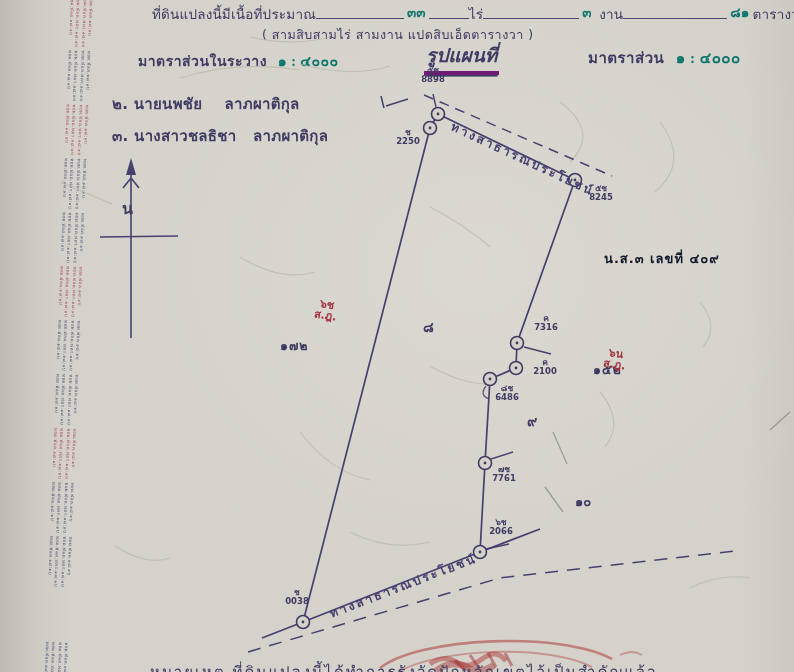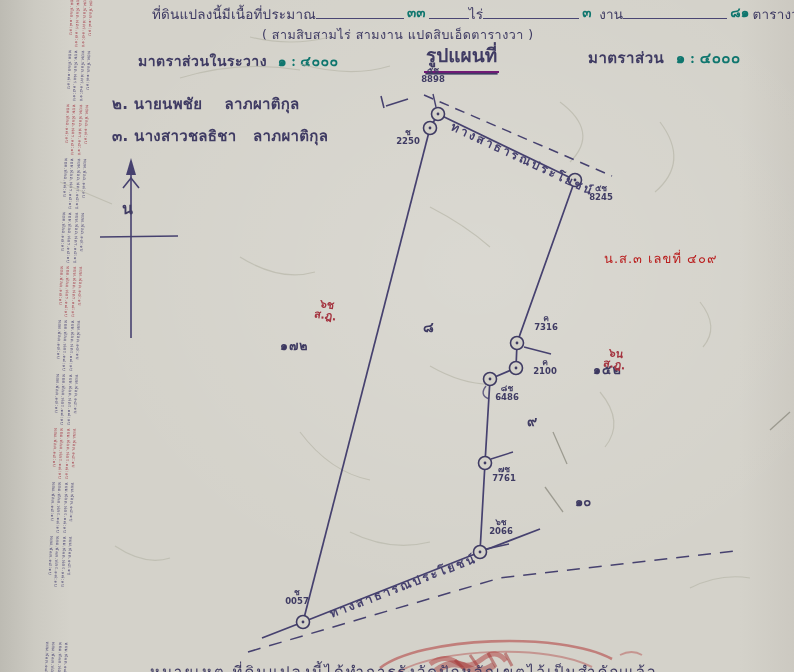--- a/index.html
+++ b/index.html
@@ -12,28 +12,28 @@
       #d3d1c9;
   }
   .abs{position:absolute;}
   .ink{color:#3f3b63;}
   .hand{color:#0f766e;font-family:Liberation Serif, serif;}
   .rule{display:inline-block;border-bottom:1.2px solid #4a4673;height:11px;vertical-align:baseline;}
   .hline1{font-size:13.5px;letter-spacing:.2px;white-space:nowrap;}
   .val{position:relative;top:-2px;font-weight:bold;padding:0 3px;}
   .words{font-size:12.5px;letter-spacing:.5px;}
   .scale{font-size:14px;font-weight:bold;letter-spacing:.5px;}
-  .title{font-size:19px;font-weight:bold;border-bottom:2px solid #701a75;padding:0 2px 1px 2px;box-shadow:0 3px 0 -1.4px #3f3b63;}
+  .title{font-size:19px;font-weight:bold;border-bottom:4px solid #701a75;padding:0 2px 1px 2px;box-shadow:0 3px 0 -1.4px #3f3b63;font-style:italic;}
   .owner{font-size:15px;font-weight:bold;letter-spacing:.3px;margin-left:12px;}
   .mlabel{font-size:8.5px;line-height:9px;font-weight:bold;text-align:center;transform:translateX(-50%);color:#3f3b63;white-space:nowrap;}
   .roadlbl{font-size:12px;font-weight:bold;letter-spacing:2.5px;color:#45406e;transform-origin:0 50%;white-space:nowrap;}
   .imark{font-size:14px;font-weight:bold;color:#3f3b63;}
   .adjnum{font-size:12.5px;font-weight:bold;color:#3c3860;letter-spacing:1px;}
   .adjred{font-size:11px;line-height:11px;font-weight:bold;color:#a4333f;text-align:center;transform:rotate(9deg);}
-  .ns3{font-size:13px;font-weight:normal;color:#b91c1c;letter-spacing:1px;}
+  .ns3{font-size:13px;font-weight:bold;color:#0f172a;letter-spacing:1px;}
   .compassN{font-size:16px;font-weight:bold;color:#3f3b63;}
   
   .stampwrap{left:30px;top:-6px;width:78px;height:700px;transform:rotate(2.2deg);transform-origin:50% 0;}
   .stamp{position:absolute;left:6px;width:64px;height:52px;}
   .srot{width:52px;height:52px;transform:rotate(90deg) translateY(-6px);transform-origin:26px 26px;}
   .srot div{font-size:4.6px;line-height:6.4px;letter-spacing:.4px;white-space:nowrap;opacity:.85;}
   .bottomcut{left:150px;top:660px;width:640px;font-size:15px;letter-spacing:2px;color:#3f3b63;white-space:nowrap;}
 </style>
 </head>
 <body>
@@ -276,21 +276,21 @@
 <div class="abs mlabel" style="left:504px;top:465px;">
     <div>๗ช</div>
     <div>7761</div>
   </div>
 <div class="abs mlabel" style="left:501px;top:518px;">
     <div>๖ช</div>
     <div>2066</div>
   </div>
 <div class="abs mlabel" style="left:297px;top:588px;">
     <div>ช</div>
-    <div>0057</div>
+    <div>0038</div>
   </div>
 
 <div class="abs imark" style="left:423px;top:316px;">๘</div>
 <div class="abs imark" style="left:527px;top:410px;">๙</div>
 <div class="abs imark" style="left:527px;top:491px;font-size:13px;margin-left:48px;">๑๐</div>
 
 <div class="abs adjnum" style="left:280px;top:312px;margin-top:24px;">๑๗๒</div>
 <div class="abs adjred" style="left:315px;top:299px;">
   <div>๖ช</div>
   <div>ส.ฎ.</div>

